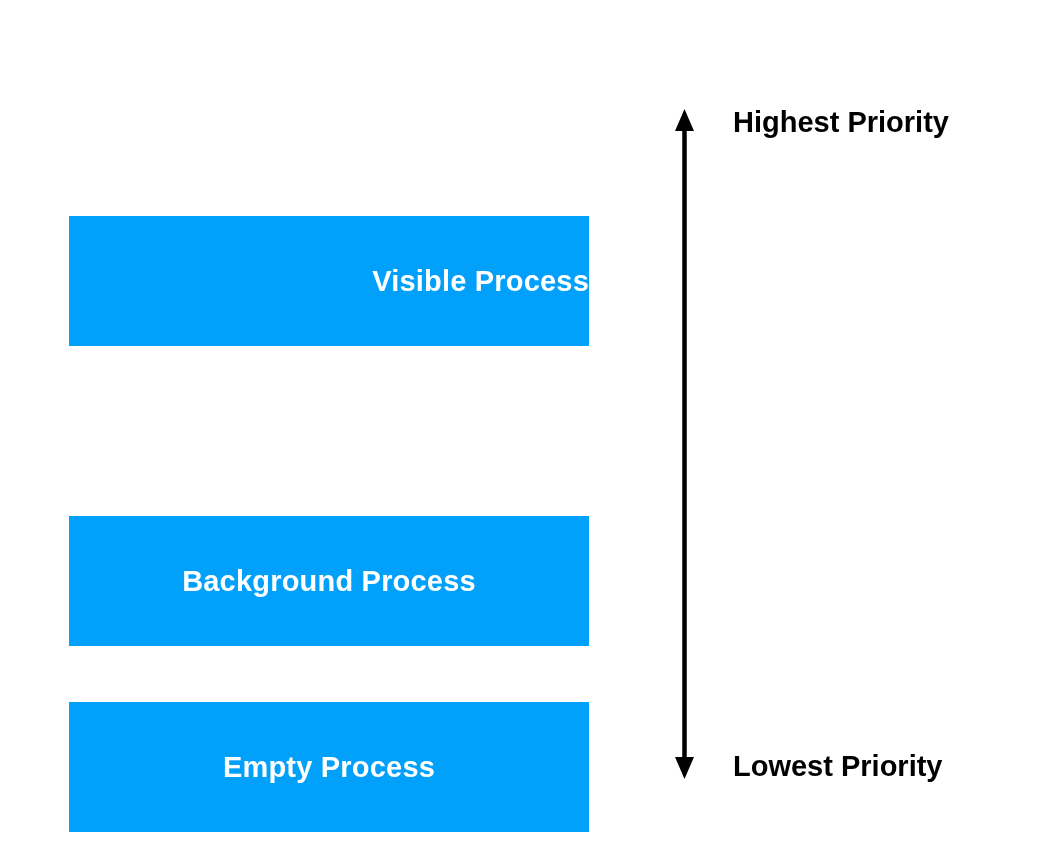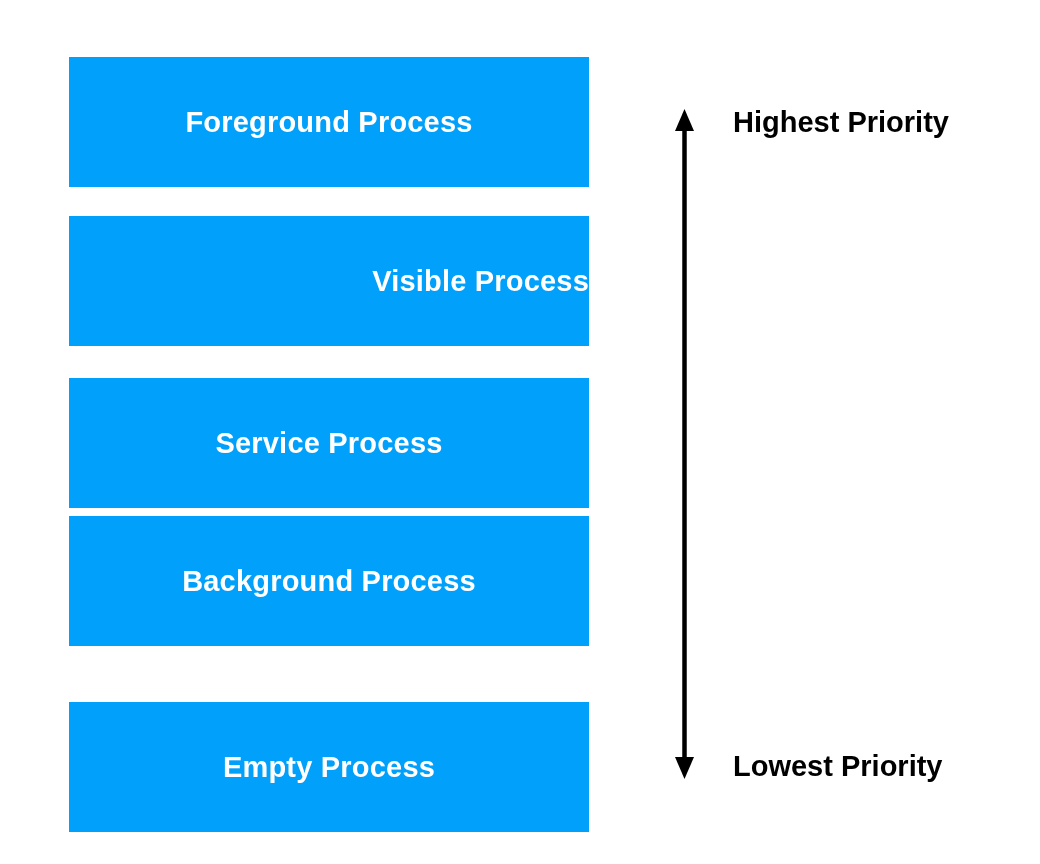--- a/index.html
+++ b/index.html
@@ -60,31 +60,25 @@
     white-space: nowrap;
   }
   .axis-label-top { top: 104px; }
   .axis-label-bottom { top: 748px; }
 </style>
 </head>
 <body>
 
 <div class="canvas">
 
-  <div class="process-box box-1" style="background-color: rgb(0, 160, 251);">
-    <span class="box-label" style="color: rgb(255, 255, 255);">Foreground Process</span>
-  </div>
 
   <div class="process-box box-2" style="background-color: rgb(0, 160, 251);">
     <span class="box-label" style="color: rgb(255, 255, 255);">Visible Process</span>
   </div>
 
-  <div class="process-box box-3" style="background-color: rgb(0, 160, 251);">
-    <span class="box-label" style="color: rgb(255, 255, 255);">Service Process</span>
-  </div>
 
   <div class="process-box box-4" style="background-color: rgb(0, 160, 251);">
     <span class="box-label" style="color: rgb(255, 255, 255);">Background Process</span>
   </div>
 
   <div class="process-box box-5" style="background-color: rgb(0, 160, 251);">
     <span class="box-label" style="color: rgb(255, 255, 255);">Empty Process</span>
   </div>
 
   <svg class="priority-arrow" viewBox="0 0 39 680" aria-hidden="true">

